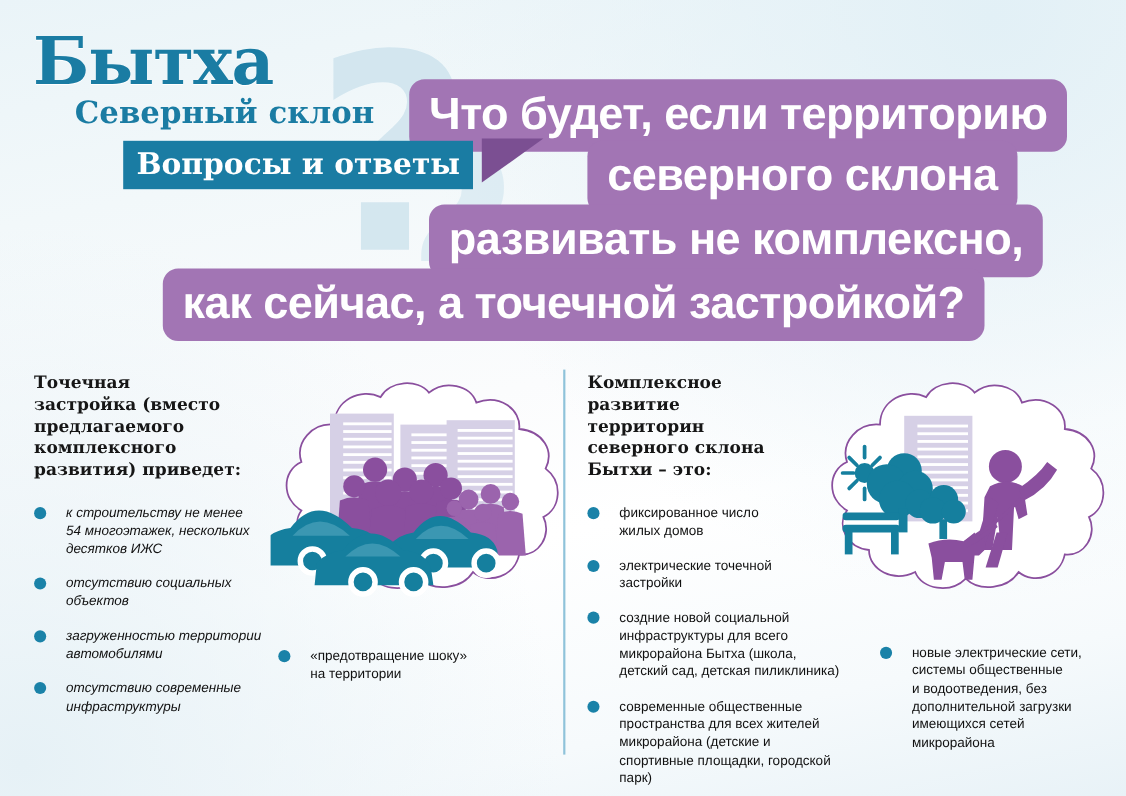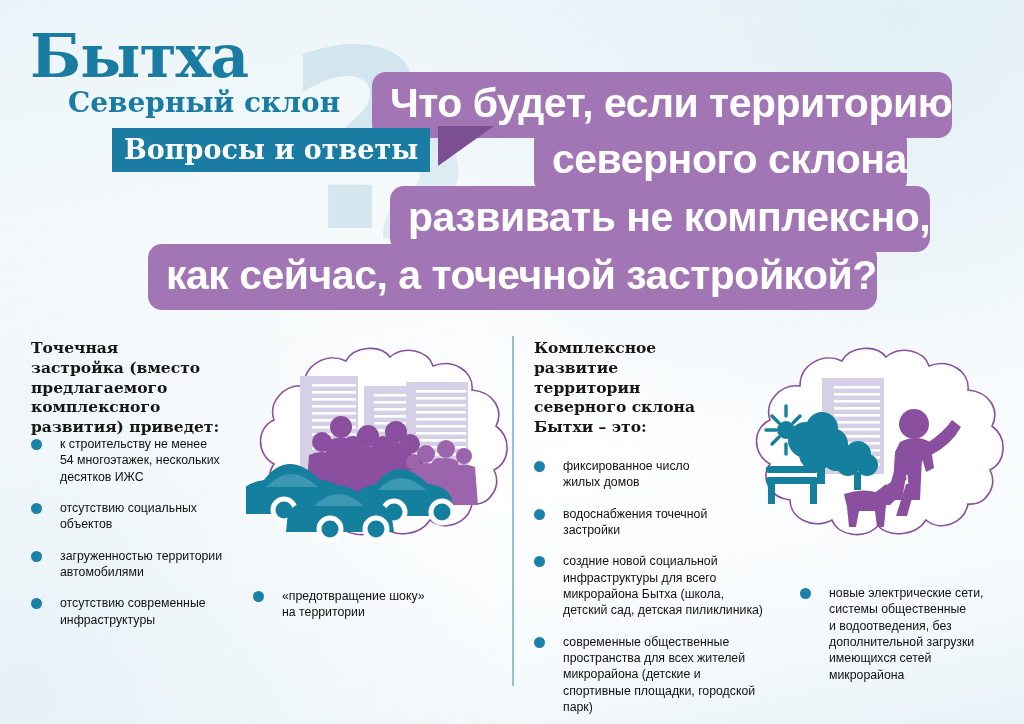--- a/index.html
+++ b/index.html
@@ -60,21 +60,21 @@
   .headline{position:absolute;left:0;top:0;width:1024px;height:320px;z-index:5;}
   .hl-row{
     position:absolute;
     background:#a275b4;
     color:#ffffff;
     font-family:"Liberation Sans", sans-serif;
     font-weight:700;
     font-size:41px;
     line-height:1;
     border-radius:14px;
-    padding:11px 0 14px 18px;
+    padding:11px 18px 14px 18px;
     white-space:nowrap;
     box-sizing:border-box;
     letter-spacing:-0.5px;
   }
   .hl-1{left:372px;top:72px;}
   .hl-2{left:534px;top:128px;}
   .hl-3{left:390px;top:186px;}
   .hl-4{left:148px;top:244px;}
   .hl-tail{
     position:absolute;left:438px;top:126px;
@@ -113,21 +113,21 @@
     line-height:1.33;
     color:#111111;
     white-space:pre-line;
   }
   ul.bullets li .dot{
     position:absolute;left:0;top:3px;
     width:11px;height:11px;border-radius:50%;
     background:#1a82a8;
   }
 
-  .bl-left{left:31px;top:436px;width:215px;}
+  .bl-left{left:31px;top:458px;width:215px;font-style:italic;}
   .bl-mid{left:253px;top:588px;width:200px;}
   .bl-right{left:534px;top:458px;width:250px;}
   .bl-far{left:800px;top:585px;width:205px;}
 
   
   .cloud{position:absolute;z-index:2;}
   .cloud svg{display:block;}
 
   
   .nosel{user-select:none;}
@@ -365,21 +365,21 @@
 
   <div class="col-head right">Комплексное
 развитие
 территорин
 северного склона
 Бытхи – это:</div>
 
   <ul class="bullets bl-right">
     <li><span class="dot"></span><span>фиксированное число
 жилых домов</span></li>
-    <li><span class="dot"></span><span>водоснабжения точечной
+    <li><span class="dot"></span><span>электрические точечной
 застройки</span></li>
     <li><span class="dot"></span><span>создние новой социальной
 инфраструктуры для всего
 микрорайона Бытха (школа,
 детский сад,  детская пиликлиника)</span></li>
     <li><span class="dot"></span><span>современные общественные
 пространства для всех жителей
 микрорайона (детские и
 спортивные площадки, городской
 парк)</span></li>

